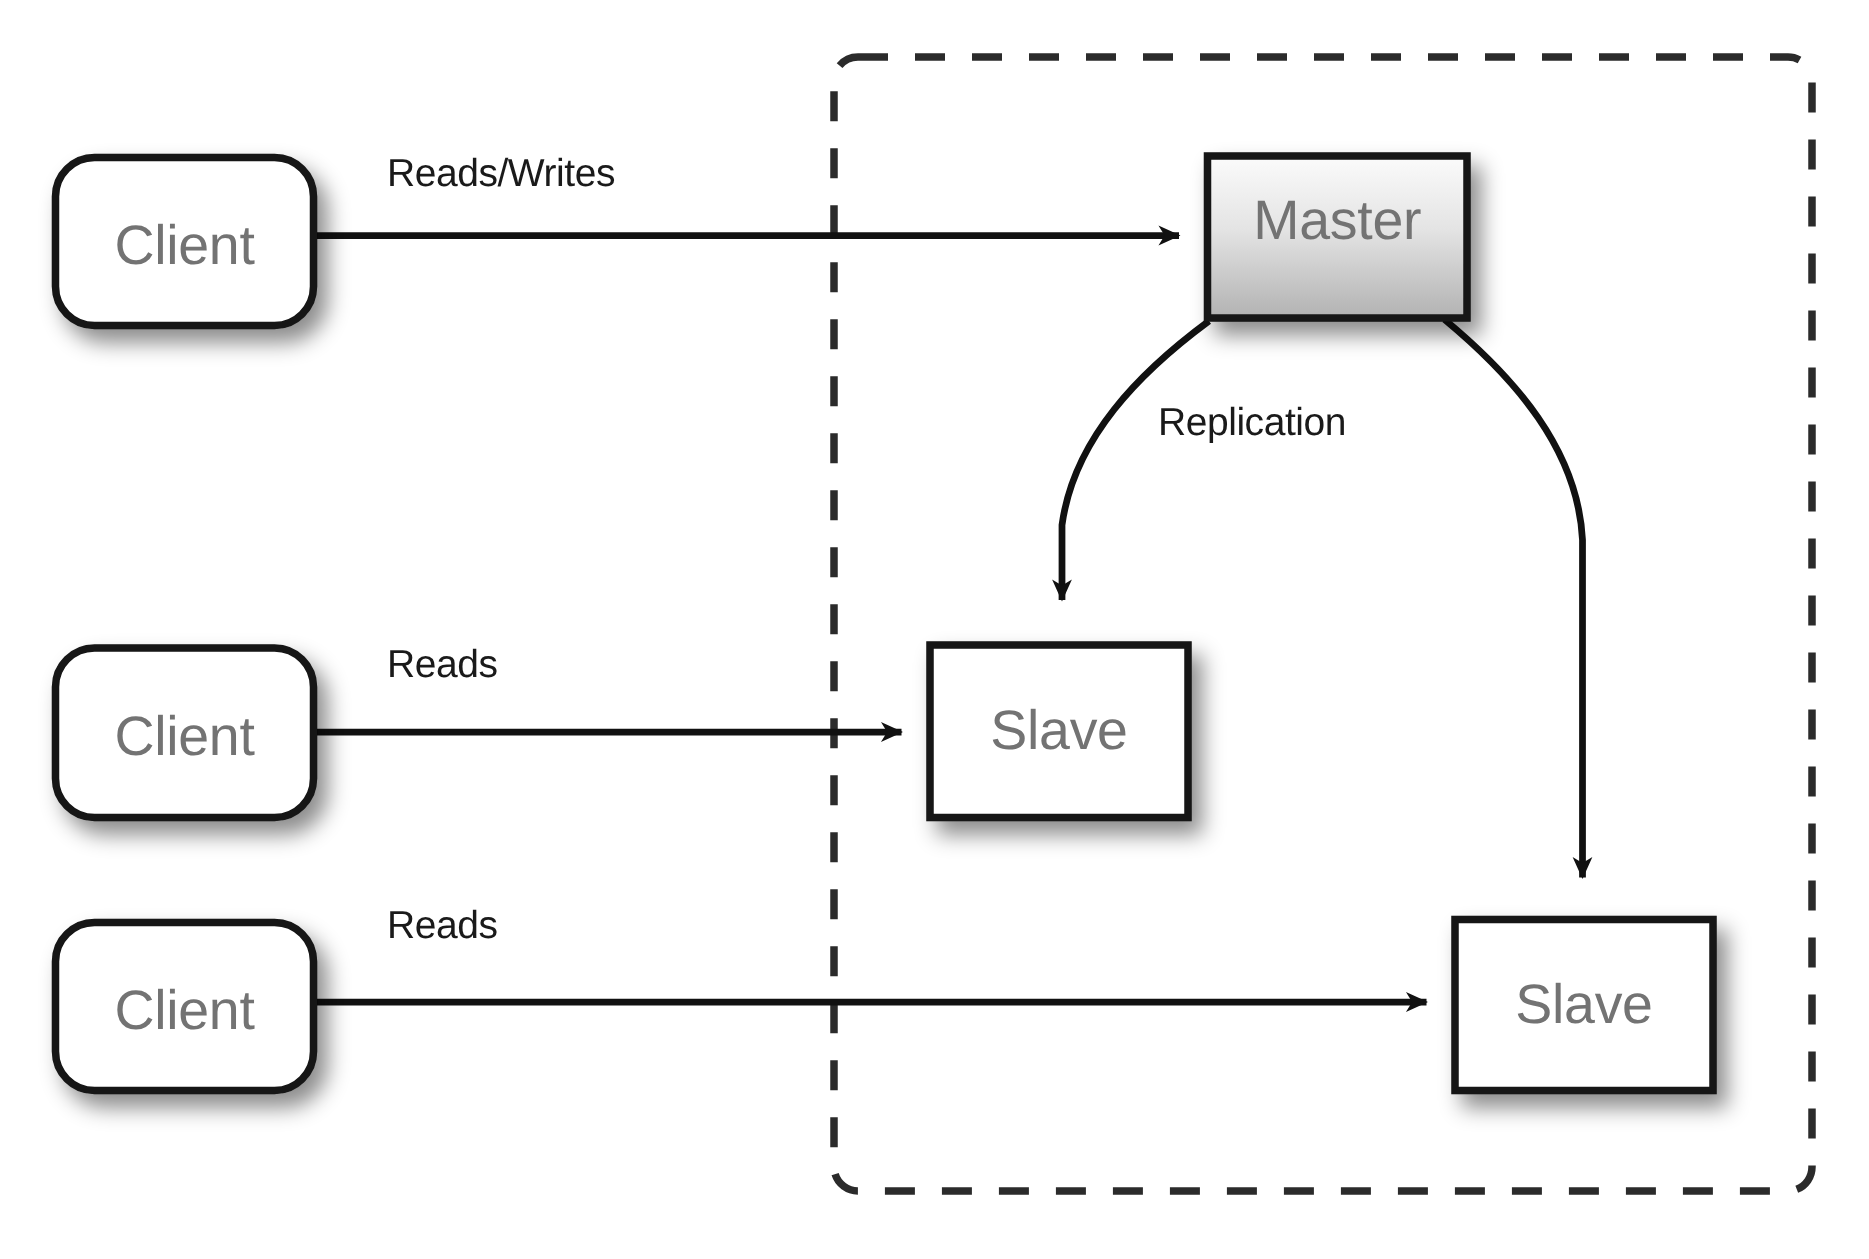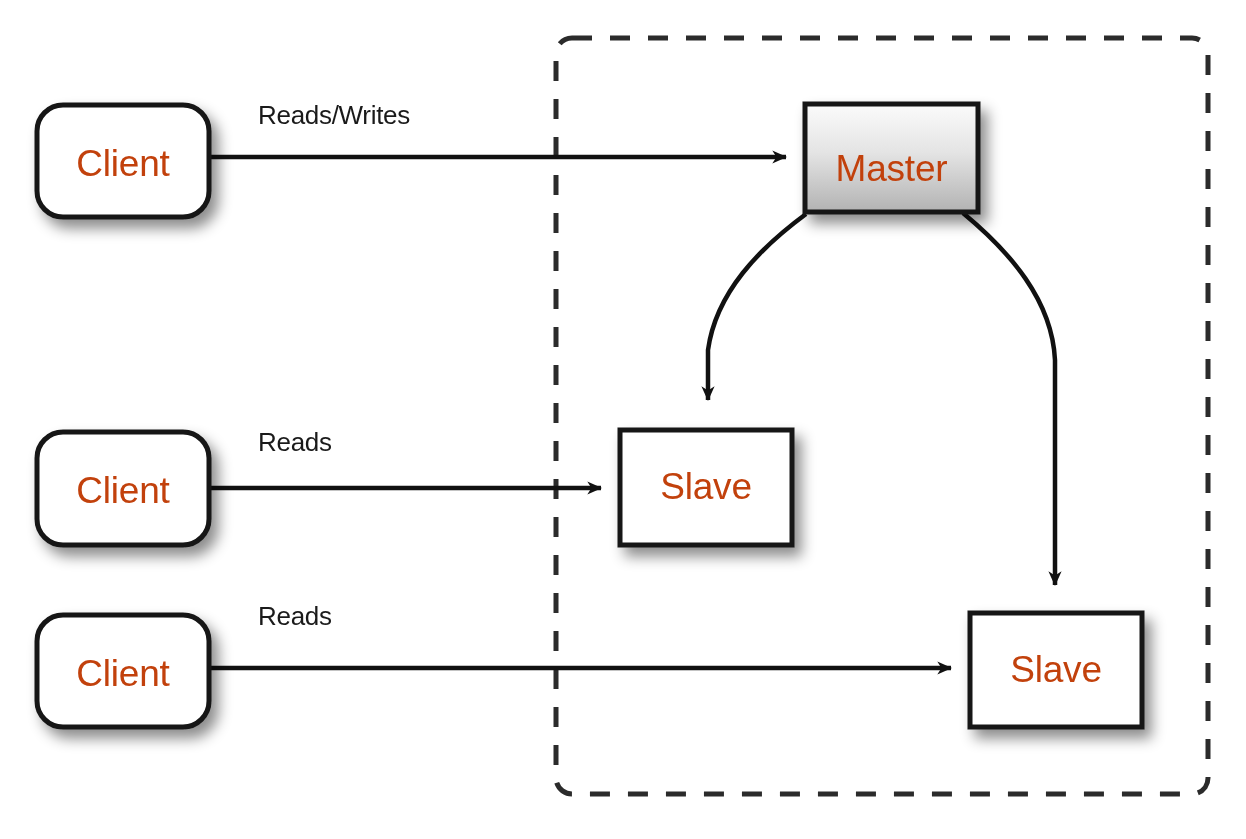--- a/index.html
+++ b/index.html
@@ -17,21 +17,21 @@
   }
   #svg-layer {
     position: absolute;
     top: 0;
     left: 0;
     width: 1246px;
     height: 839px;
   }
   .node-label {
     position: absolute;
-    color: #c2410c;
+    color: #737373;
     font-family: "Liberation Sans", sans-serif;
     font-size: 37px;
     letter-spacing: -0.2px;
     white-space: nowrap;
     pointer-events: none;
   }
   .edge-label {
     position: absolute;
     color: #1a1a1a;
     font-family: "Liberation Sans", sans-serif;
@@ -102,26 +102,27 @@
       <rect x="970" y="613" width="172" height="114" fill="#ffffff" stroke="#141414" stroke-width="5" filter="url(#softShadow)"></rect>
     </g>
   </svg>
 
   <div class="node-label" style="left:37px; top:143px; width:172px; text-align:center;">Client</div>
 
   <div class="node-label" style="left:37px; top:470px; width:172px; text-align:center;">Client</div>
 
   <div class="node-label" style="left:37px; top:653px; width:172px; text-align:center;">Client</div>
 
-  <div class="node-label" style="left:805px; top:148px; width:173px; text-align:center;">Master</div>
+  <div class="node-label" style="left:805px; top:126px; width:173px; text-align:center;">Master</div>
 
   <div class="node-label" style="left:620px; top:466px; width:172px; text-align:center;">Slave</div>
 
   <div class="node-label" style="left:970px; top:649px; width:172px; text-align:center;">Slave</div>
 
   <div class="edge-label" style="left:258px; top:100px;">Reads/Writes</div>
 
   <div class="edge-label" style="left:258px; top:427px;">Reads</div>
 
   <div class="edge-label" style="left:258px; top:601px;">Reads</div>
 
+  <div class="edge-label" style="left:772px; top:266px;">Replication</div>
 
 </div>
 
 </body></html>

